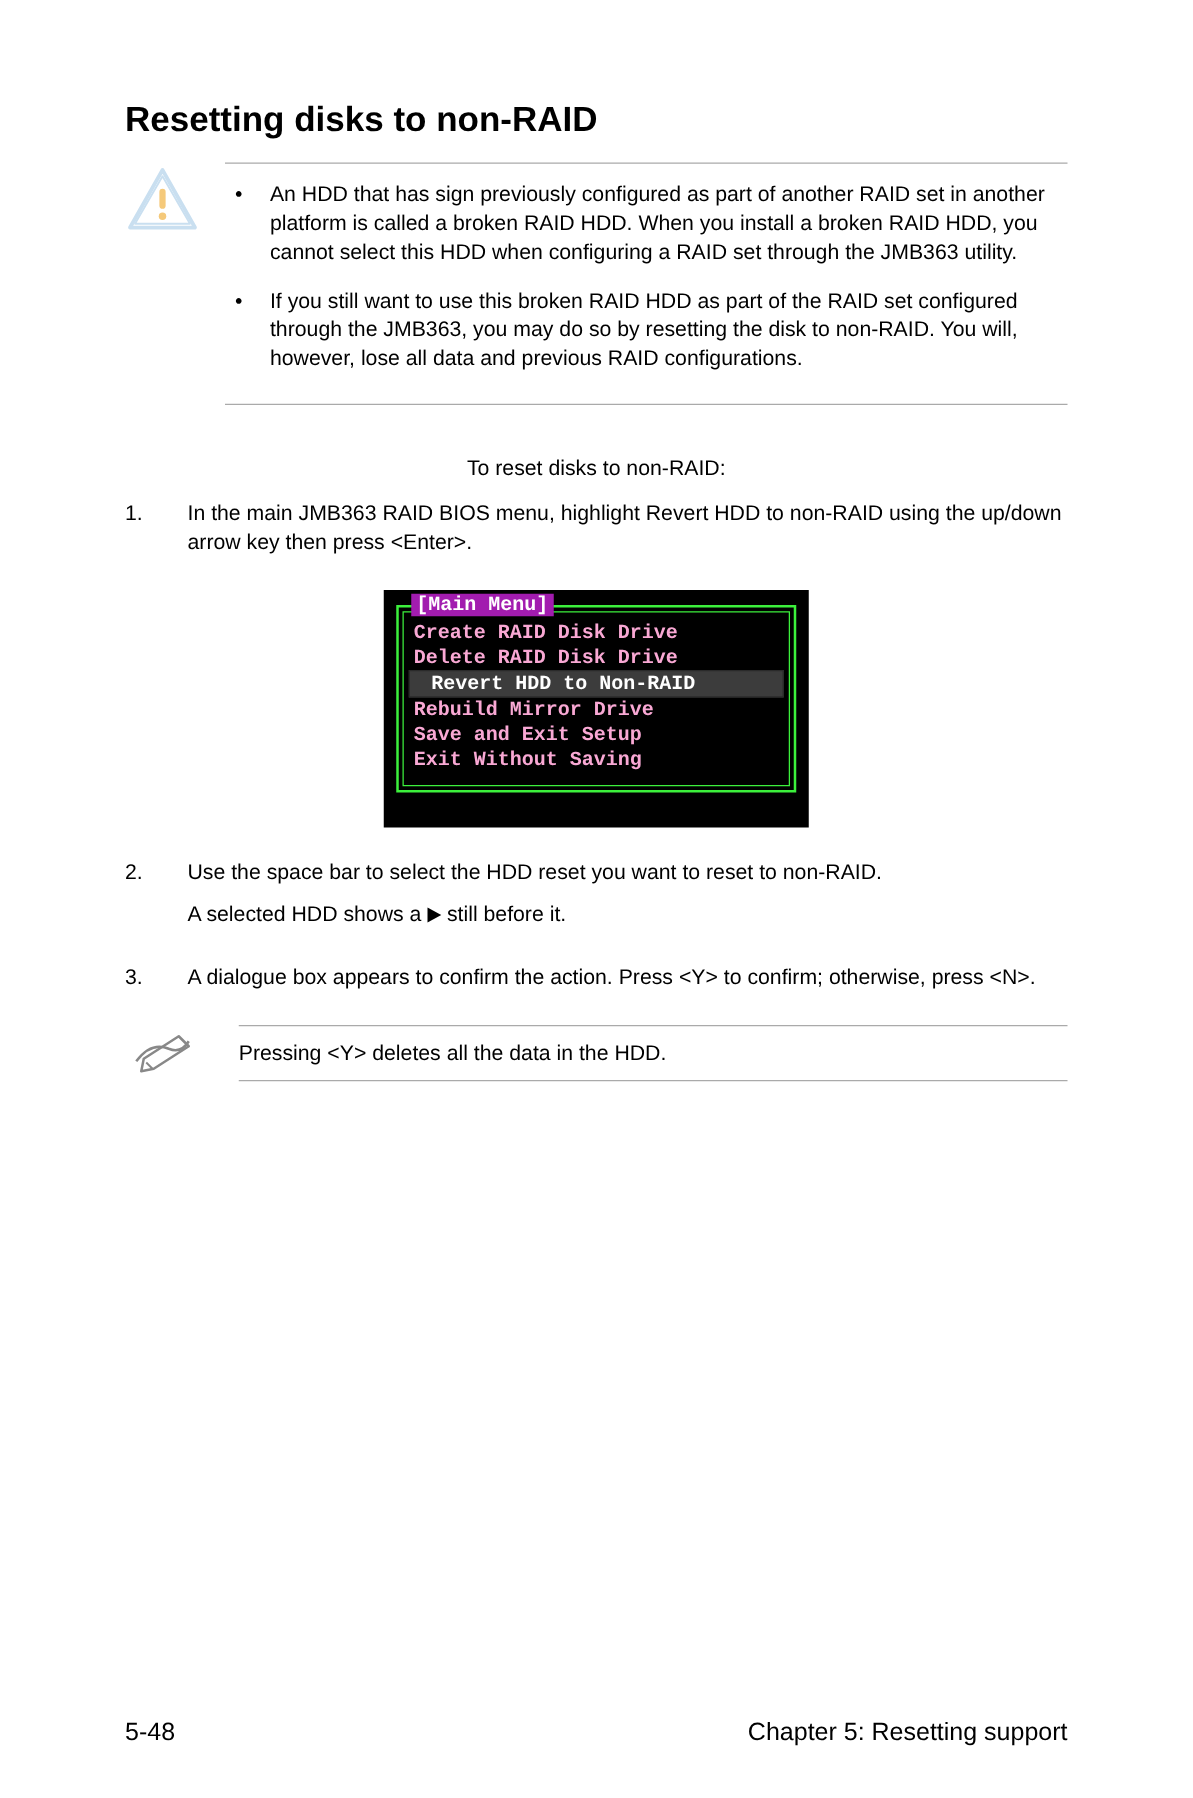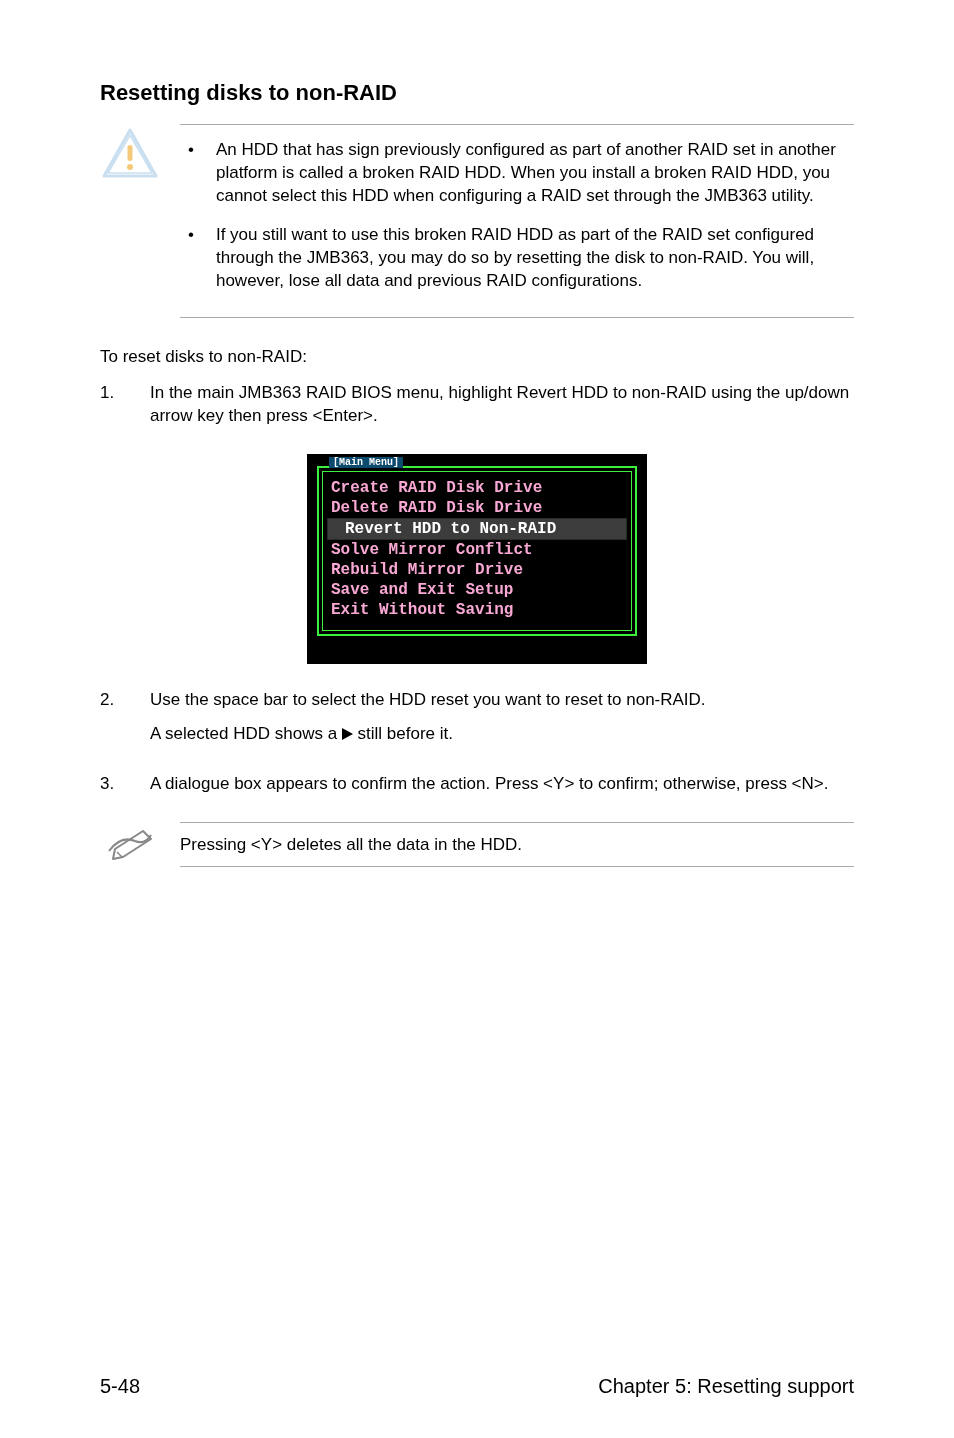--- a/index.html
+++ b/index.html
@@ -1,39 +1,39 @@
 <!DOCTYPE html>
 <html><head>
 <meta charset="utf-8">
 <style>
   * { box-sizing: border-box; margin: 0; padding: 0; }
   html, body { width: 954px; height: 1438px; background: #fff; font-family: Arial, Helvetica, sans-serif; color: #000; }
   .page { padding: 80px 100px 40px 100px; display: flex; flex-direction: column; height: 100%; }
   .content { flex: 1; }
-  h2.heading { font-size: 22px; font-weight: bold; margin-bottom: 18px; }
+  h2.heading { font-size: 28px; font-weight: bold; margin-bottom: 18px; }
   .callout { display: flex; gap: 20px; margin-bottom: 28px; }
   .callout .icon-col { width: 60px; flex: 0 0 60px; display:flex; justify-content:center; align-items:flex-start; padding-top:4px;}
   .callout .text-col { flex: 1; font-size: 17px; line-height: 1.35; border-top: 1px solid #aaa; border-bottom: 1px solid #aaa; padding: 14px 0 24px 0; }
   .callout .text-col ul { list-style: none; padding-left: 8px; }
   .callout .text-col ul li { display:flex; gap:22px; margin-bottom: 16px; }
   .callout .text-col ul li:last-child { margin-bottom: 0; }
   .bullet-dot { flex: 0 0 auto; }
   .para { font-size: 17px; line-height: 1.35; margin-bottom: 12px; }
   .step { display: flex; gap: 30px; font-size: 17px; line-height: 1.4; margin-bottom: 16px; }
   .step .num { flex: 0 0 20px; }
   .step .body p { margin-bottom: 10px; }
   .tri { display:inline-block; width:0; height:0; border-top:6px solid transparent; border-bottom:6px solid transparent; border-left:11px solid #000; vertical-align: -1px;}
   .terminal-wrap { display:flex; justify-content:center; margin: 6px 0 24px 0; }
   .terminal { width: 340px; background:#000; position:relative; padding: 12px 10px 28px 10px; }
   .terminal-inner { border: 2px solid #3cf03c; padding:3px; }
   .terminal-inner2 { border: 1px solid #3cf03c; padding: 6px 8px 10px 8px; }
-  .term-title { position:absolute; top:3px; left:22px; background:#0c4a6e; padding:0 4px; color:#fff; font-family:"Courier New", monospace; font-weight:bold; font-size:10px; }
+  .term-title { position:absolute; top:3px; left:22px; background:#a21caf; padding:0 4px; color:#fff; font-family:"Courier New", monospace; font-weight:bold; font-size:16px; }
   .term-line { color:#f9a8d4; font-family:"Courier New", monospace; font-weight:bold; font-size:16px; line-height:1.25; white-space:pre; }
   .term-line.hl { background:#3c3c3c; color:#fff; margin-left:-4px; margin-right:-4px; padding-left:17px; border:1px solid #2a2a2a; }
-  .note { display:flex; gap:20px; margin-top: 8px; }
+  .note { display:flex; gap:31px; margin-top: 8px; }
   .note .icon-col { width:60px; flex:0 0 60px; display:flex; justify-content:center; align-items:center;}
   .note .text-col { flex:1; font-size:17px; line-height:1.4; border-top:1px solid #aaa; border-bottom:1px solid #aaa; padding: 10px 0; }
   .footer { display:flex; justify-content:space-between; font-size:20px; color:#000; padding-top:8px; }
   svg { display:block; }
 </style>
 </head>
 <body>
 
 <div class="page">
   <div class="content">
@@ -56,38 +56,37 @@
             <span>An HDD that has sign previously configured as part of another RAID set in another platform is called a broken RAID HDD. When you install a broken RAID HDD, you cannot select this HDD when configuring a RAID set through the JMB363 utility.</span>
           </li>
           <li>
             <span class="bullet-dot">•</span>
             <span>If you still want to use this broken RAID HDD as part of the RAID set configured through the JMB363, you may do so by resetting the disk to non-RAID. You will, however, lose all data and previous RAID configurations.</span>
           </li>
         </ul>
       </div>
     </div>
 
-    <p class="para" style="margin-top:28px;">To reset disks to non-RAID:</p>
+    <p class="para" style="margin-top:40px;text-align:center;">To reset disks to non-RAID:</p>
 
     <div class="step">
       <div class="num">1.</div>
       <div class="body">
         <p>In the main JMB363 RAID BIOS menu, highlight Revert HDD to non-RAID using the up/down arrow key then press &lt;Enter&gt;.</p>
       </div>
     </div>
 
     <div class="terminal-wrap">
       <div class="terminal">
         <div class="term-title">[Main Menu]</div>
         <div class="terminal-inner">
           <div class="terminal-inner2">
             <div class="term-line">Create RAID Disk Drive</div>
             <div class="term-line">Delete RAID Disk Drive</div>
             <div class="term-line hl">Revert HDD to Non-RAID</div>
-            <div class="term-line">Solve Mirror Conflict</div>
             <div class="term-line">Rebuild Mirror Drive</div>
             <div class="term-line">Save and Exit Setup</div>
             <div class="term-line">Exit Without Saving</div>
           </div>
         </div>
       </div>
     </div>
 
     <div class="step">
       <div class="num">2.</div>

